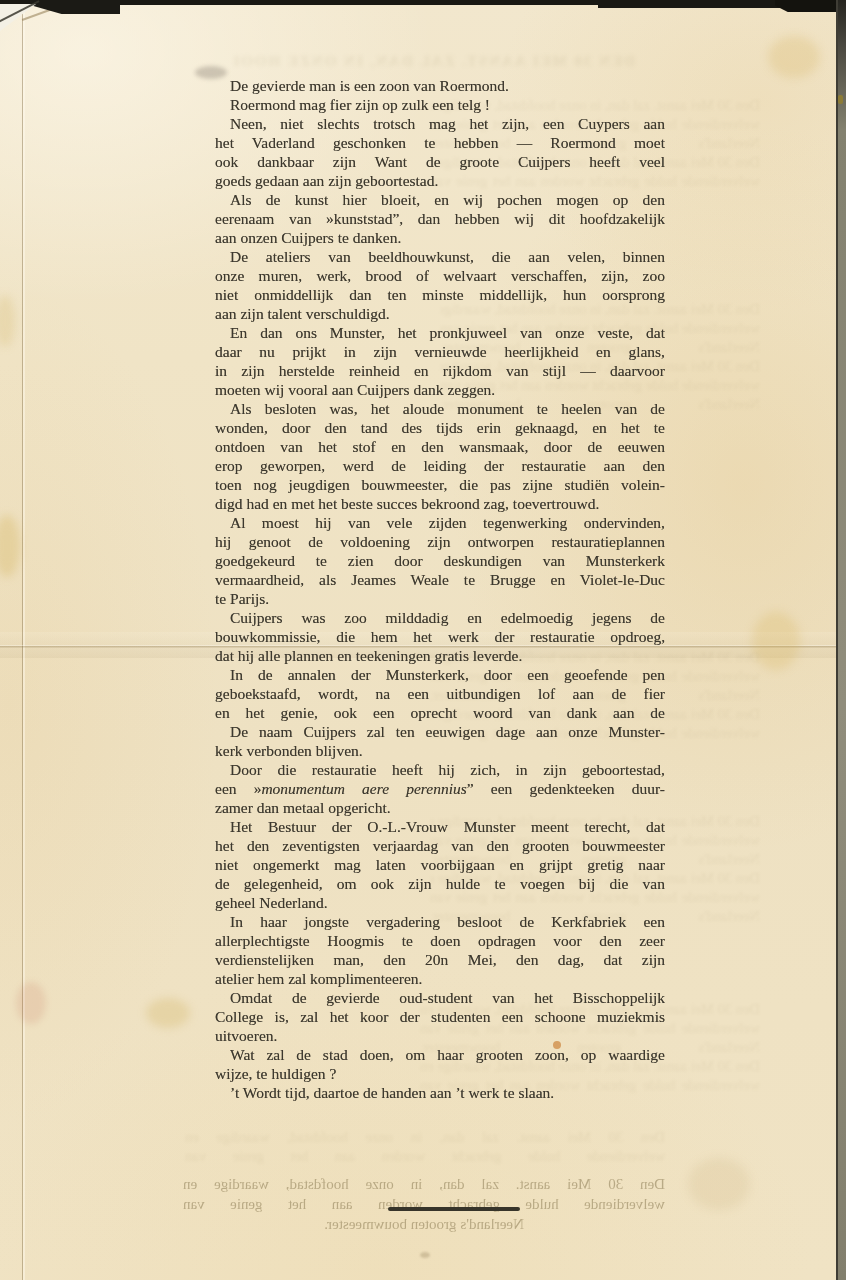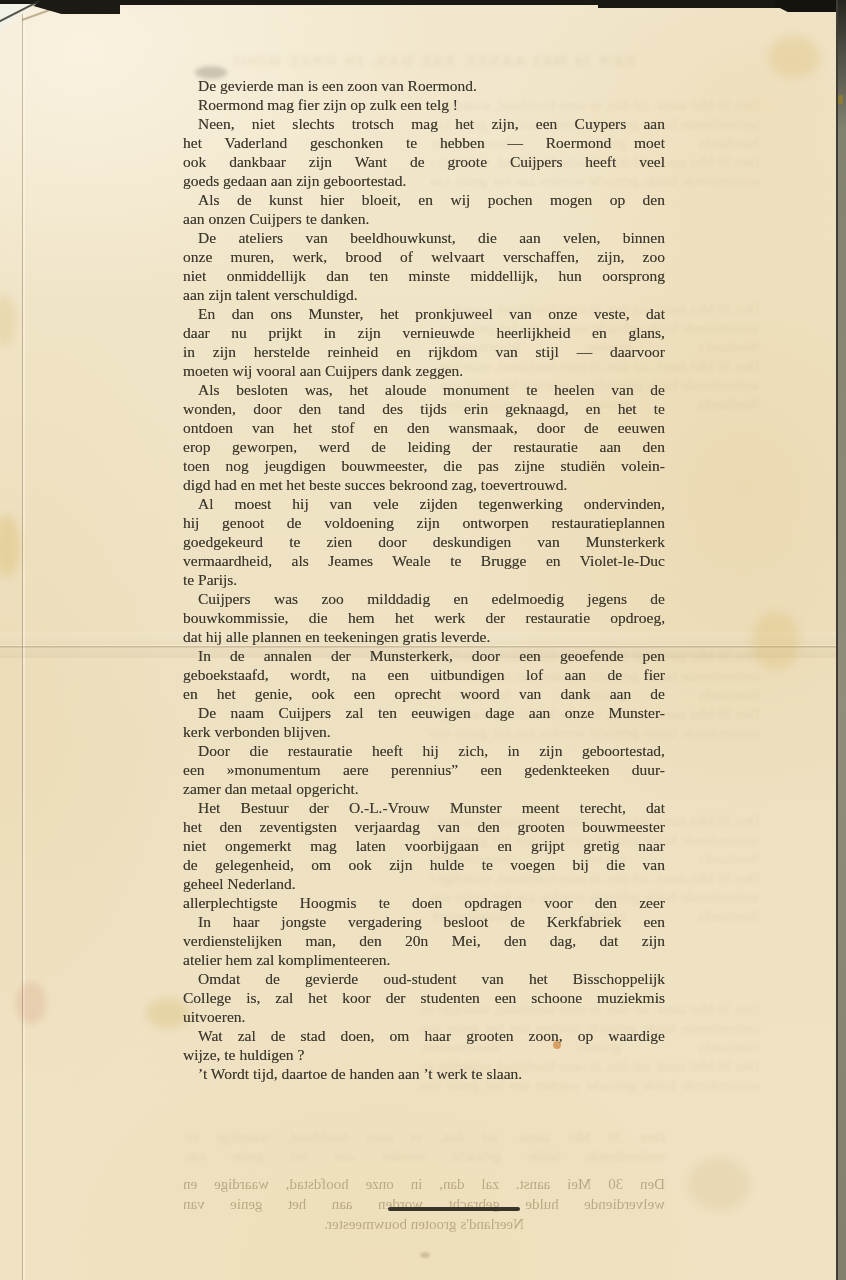--- a/index.html
+++ b/index.html
@@ -29,24 +29,24 @@
   .g-title{opacity:.14;filter:blur(2px);font-weight:bold;letter-spacing:2px;text-transform:uppercase;font-size:15px;}
   .ghost-legible{opacity:.50;filter:blur(.35px);color:#84744c;font-size:15px;line-height:20px;}
   .ghost-legible .gline:last-child{text-align-last:center;}
 
   
   .text-column{
     position:absolute;left:183px;top:76px;width:482px;z-index:4;
     color:#3c382e;font-size:15.5px;line-height:19px;
     text-shadow:0 0 .4px rgba(60,54,42,.55);
   }
-  .line{text-align:justify;text-align-last:justify;height:19px;overflow:visible;white-space:nowrap;}
+  .line{text-align:justify;text-align-last:justify;height:19px;overflow:visible;white-space:nowrap;margin-left:32px;}
   .line.first{text-indent:15px;}
   .line.last{text-align-last:left;white-space:normal;}
-  .it{}
+  .it{font-style:italic;}
 
   .divider{
     position:absolute;left:388px;top:1207px;width:132px;height:3.5px;z-index:5;
     background:#37342a;border-radius:2px;
   }
 
   
   .v-crease{
     position:absolute;left:22px;top:6px;bottom:0;width:3px;z-index:3;pointer-events:none;
     background:linear-gradient(90deg,rgba(125,104,64,.42) 0 1px,rgba(255,250,238,.45) 1px 3px);
@@ -158,20 +158,21 @@
         <div class="line first last">Roermond mag fier zijn op zulk een telg !</div>
       </div>
       <div>
         <div class="line first">Neen, niet slechts trotsch mag het zijn, een Cuypers aan</div>
         <div class="line">het Vaderland geschonken te hebben — Roermond moet</div>
         <div class="line">ook dankbaar zijn  Want de groote Cuijpers heeft veel</div>
         <div class="line last">goeds gedaan aan zijn geboortestad.</div>
       </div>
       <div>
         <div class="line first">Als de kunst hier bloeit, en wij pochen mogen op den</div>
+        <div class="line">eerenaam van »kunststad”, dan hebben wij dit hoofdzakelijk</div>
         <div class="line last">aan onzen Cuijpers te danken.</div>
       </div>
       <div>
         <div class="line first">De ateliers van beeldhouwkunst, die aan velen, binnen</div>
         <div class="line">onze muren, werk, brood of welvaart verschaffen, zijn, zoo</div>
         <div class="line">niet onmiddellijk dan ten minste middellijk, hun oorsprong</div>
         <div class="line last">aan zijn talent verschuldigd.</div>
       </div>
       <div>
         <div class="line first">En dan ons Munster, het pronkjuweel van onze veste, dat</div>
@@ -214,22 +215,22 @@
         <div class="line last">zamer dan metaal opgericht.</div>
       </div>
       <div>
         <div class="line first">Het Bestuur der O.-L.-Vrouw Munster meent terecht, dat</div>
         <div class="line">het den zeventigsten verjaardag van den grooten bouwmeester</div>
         <div class="line">niet ongemerkt mag laten voorbijgaan en grijpt gretig naar</div>
         <div class="line">de gelegenheid, om ook zijn hulde te voegen bij die van</div>
         <div class="line last">geheel Nederland.</div>
       </div>
       <div>
+        <div class="line first">In haar jongste vergadering besloot de Kerkfabriek een</div>
         <div class="line">allerplechtigste Hoogmis te doen opdragen voor den zeer</div>
-        <div class="line first">In haar jongste vergadering besloot de Kerkfabriek een</div>
         <div class="line">verdienstelijken man, den 20n Mei, den dag, dat zijn</div>
         <div class="line last">atelier hem zal komplimenteeren.</div>
       </div>
       <div>
         <div class="line first">Omdat de gevierde oud-student van het Bisschoppelijk</div>
         <div class="line">College is, zal het koor der studenten een schoone muziekmis</div>
         <div class="line last">uitvoeren.</div>
       </div>
       <div>
         <div class="line first">Wat zal de stad doen, om haar grooten zoon, op waardige</div>

